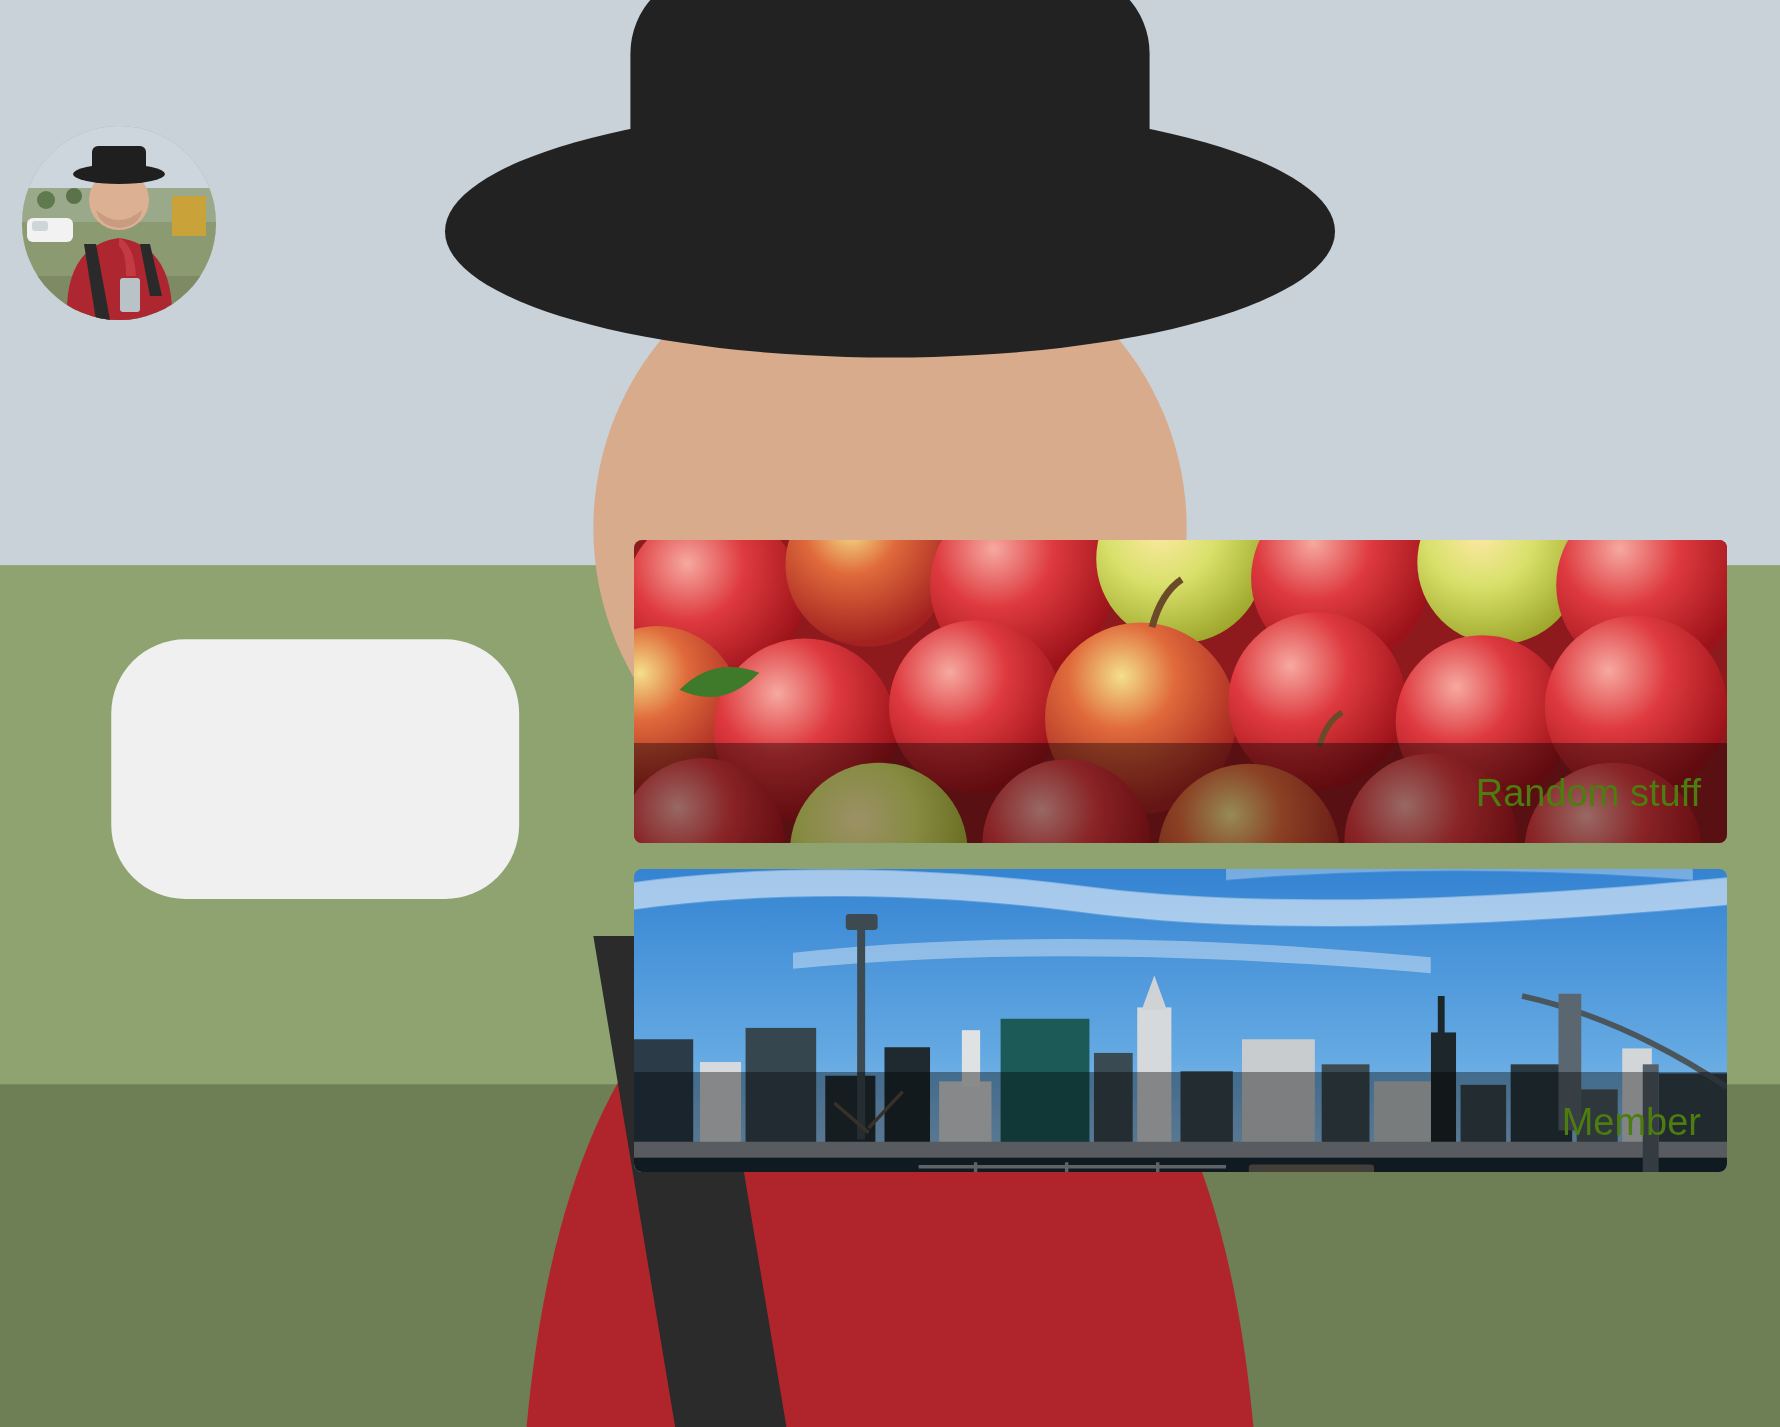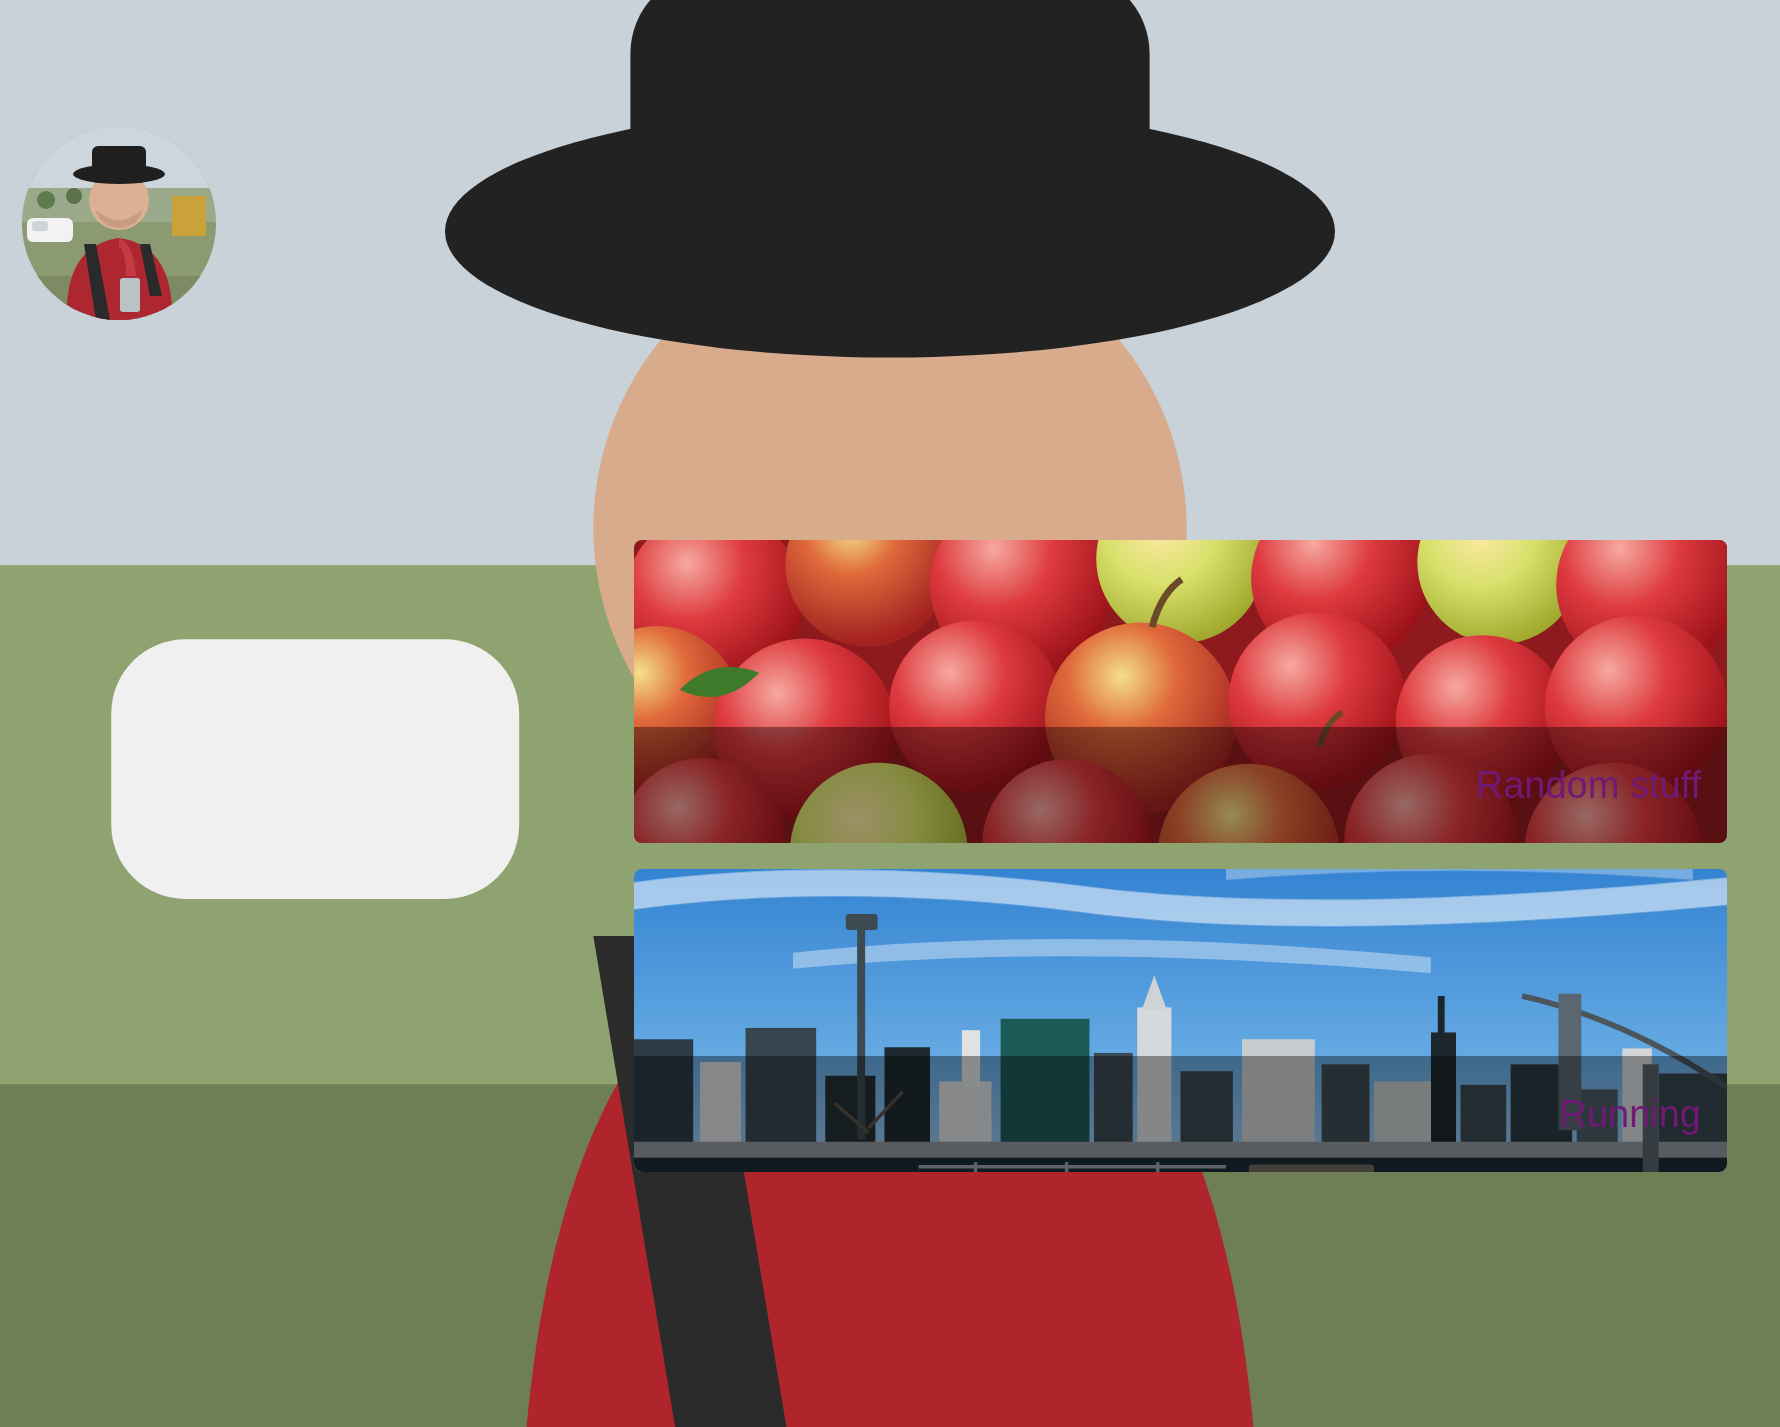--- a/index.html
+++ b/index.html
@@ -137,24 +137,24 @@
   .panel-body { padding: 26px 30px 14px 30px; }
 
   .card {
     position: relative; width: 100%; height: 303px;
     border-radius: 8px; overflow: hidden;
     margin-bottom: 26px; display: block;
   }
   .card:last-child { margin-bottom: 0; }
   .card-caption {
     position: absolute; left: 0; right: 0; bottom: 0;
-    height: 116px; background: rgba(0,0,0,.38);
+    height: 100px; background: rgba(0,0,0,.38);
     display: flex; align-items: center; justify-content: flex-end;
     padding-right: 26px;
-    color: #701a75; font-size: 38px; padding-left: 46px;
+    color: #4d7c0f; font-size: 38px; padding-left: 46px;
   }
   .panel-foot {
     background: #f4f4f4; border-top: 1px solid #dddddd;
     padding: 20px 26px; text-align: right;
     font-size: 28px; color: #2b2b2b;
   }
 
   
   .img-fill { position: absolute; inset: 0; width: 100%; height: 100%; }
 </style>
@@ -416,21 +416,21 @@
               <rect x="630" y="288" width="8" height="15"></rect>
             </g>
             <g stroke="#9aa1a6" stroke-width="3" fill="none">
               <path d="M300 276 L300 300 M380 276 L380 300 M460 276 L460 300"></path>
               <path d="M250 280 L520 280"></path>
             </g>
             <rect x="886" y="190" width="14" height="113" fill="#54616a"></rect>
             <path d="M780 130 Q870 150 960 210" stroke="#4a555c" stroke-width="5" fill="none"></path>
             <rect x="812" y="128" width="20" height="120" fill="#5a6770"></rect>
           </svg>
-          <span class="card-caption">Running</span>
+          <span class="card-caption">Member</span>
         </a>
 
       </div>
 
       <div class="panel-foot">page 1 of 1</div>
     </div>
 
   </div>
 </div>
 

